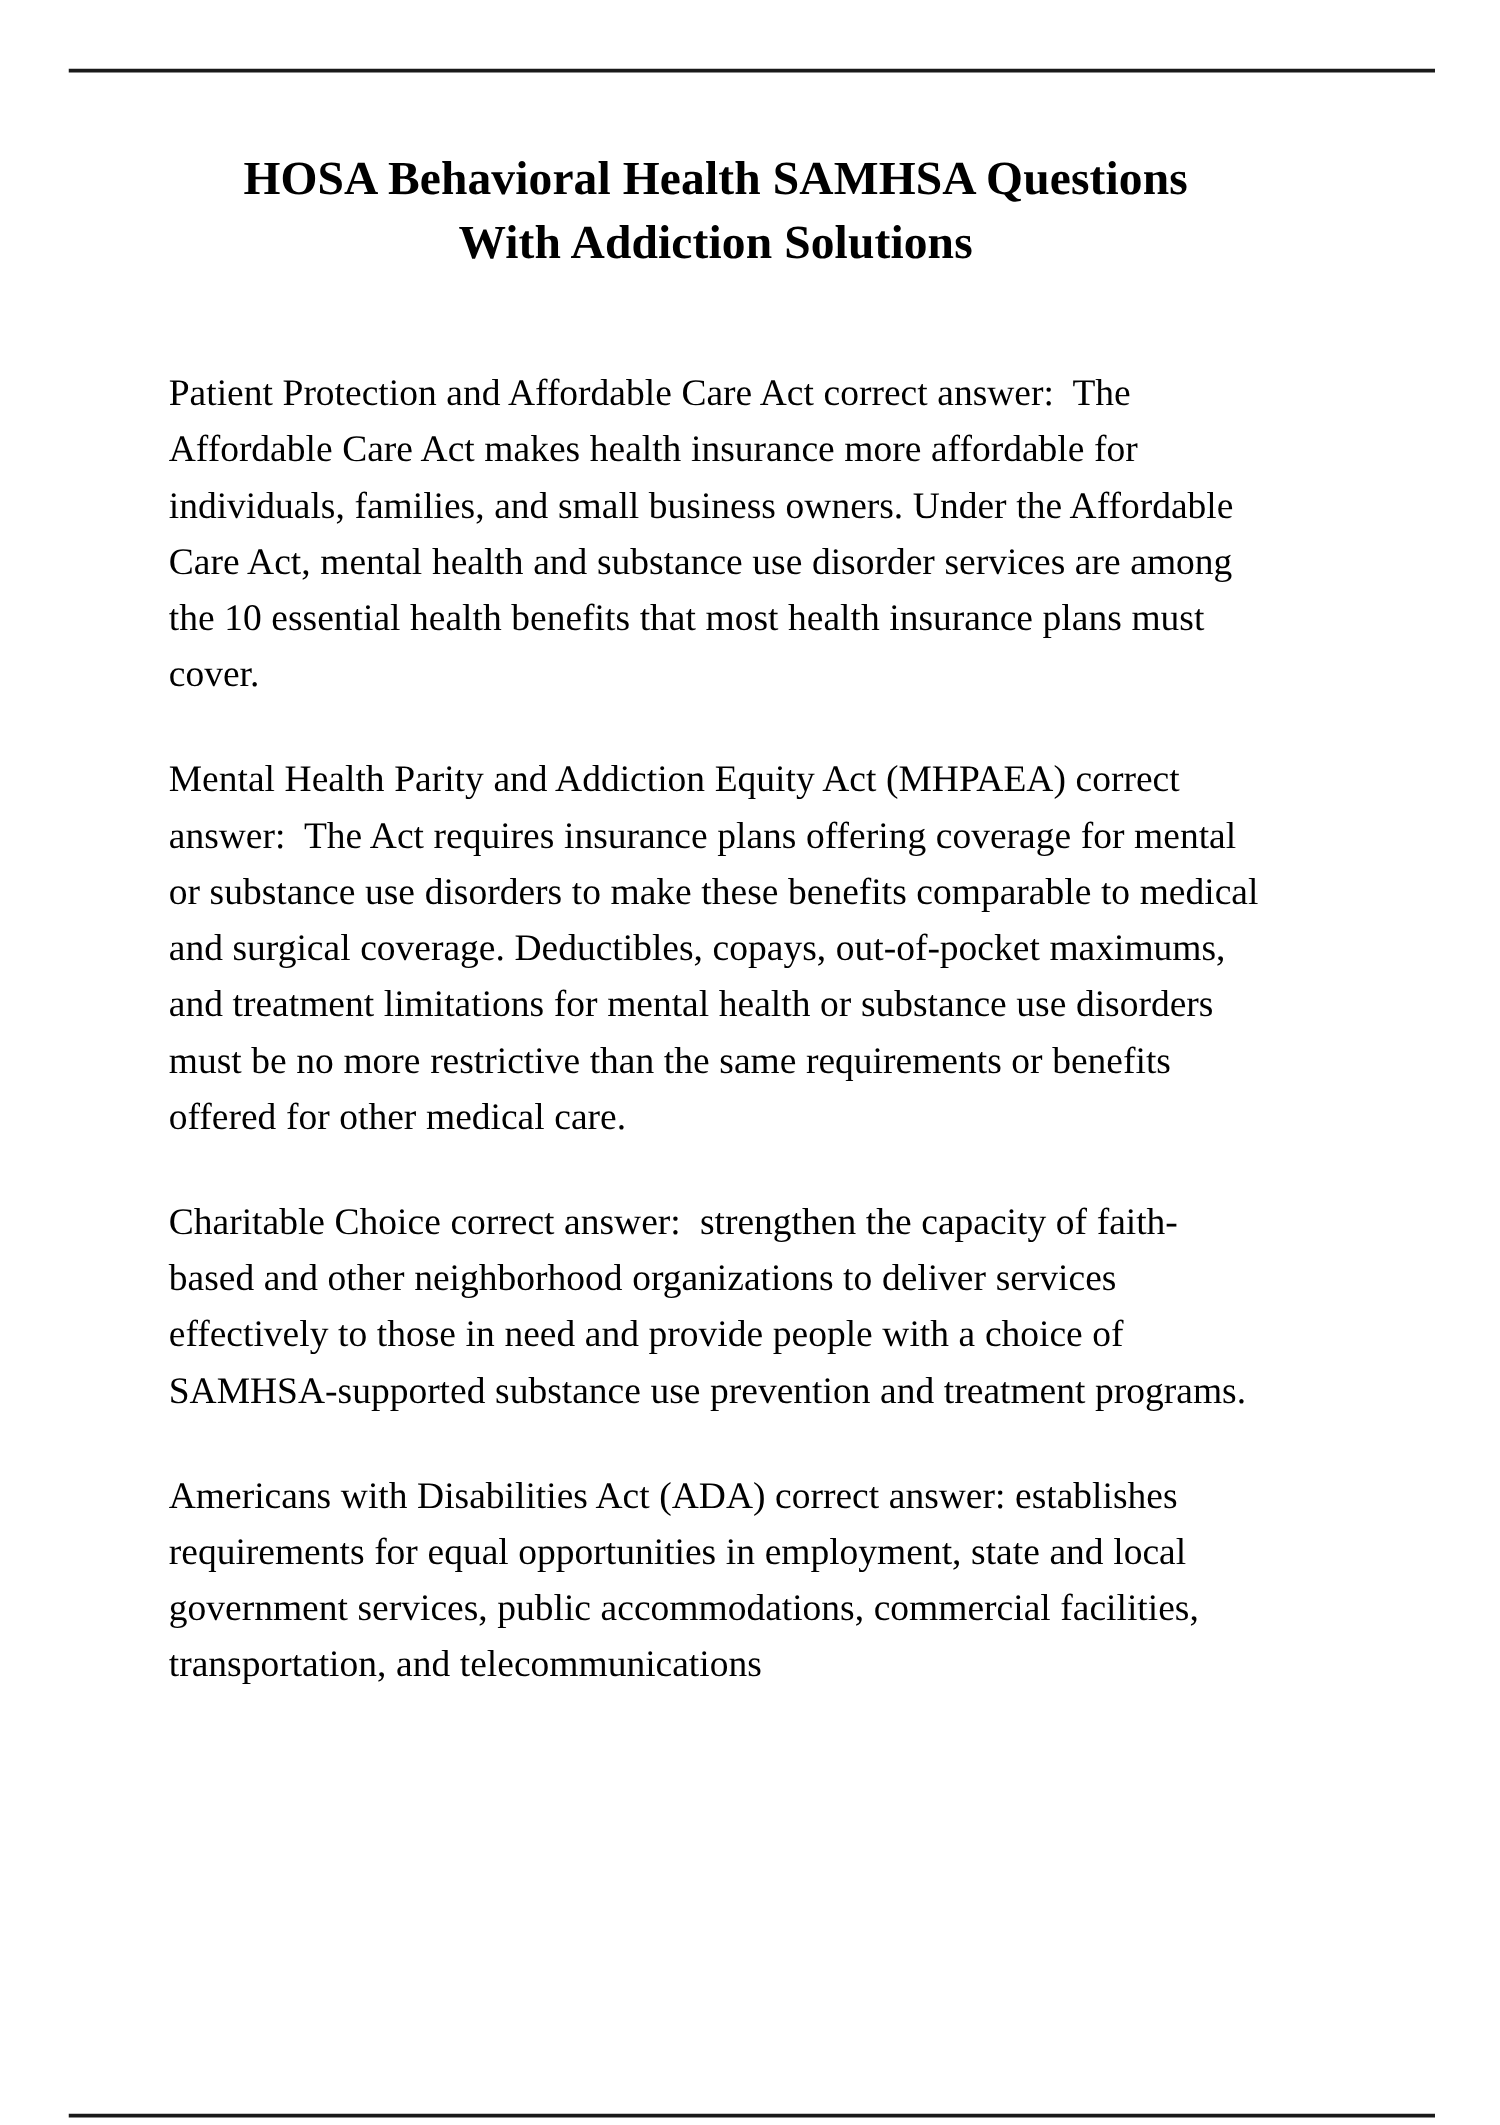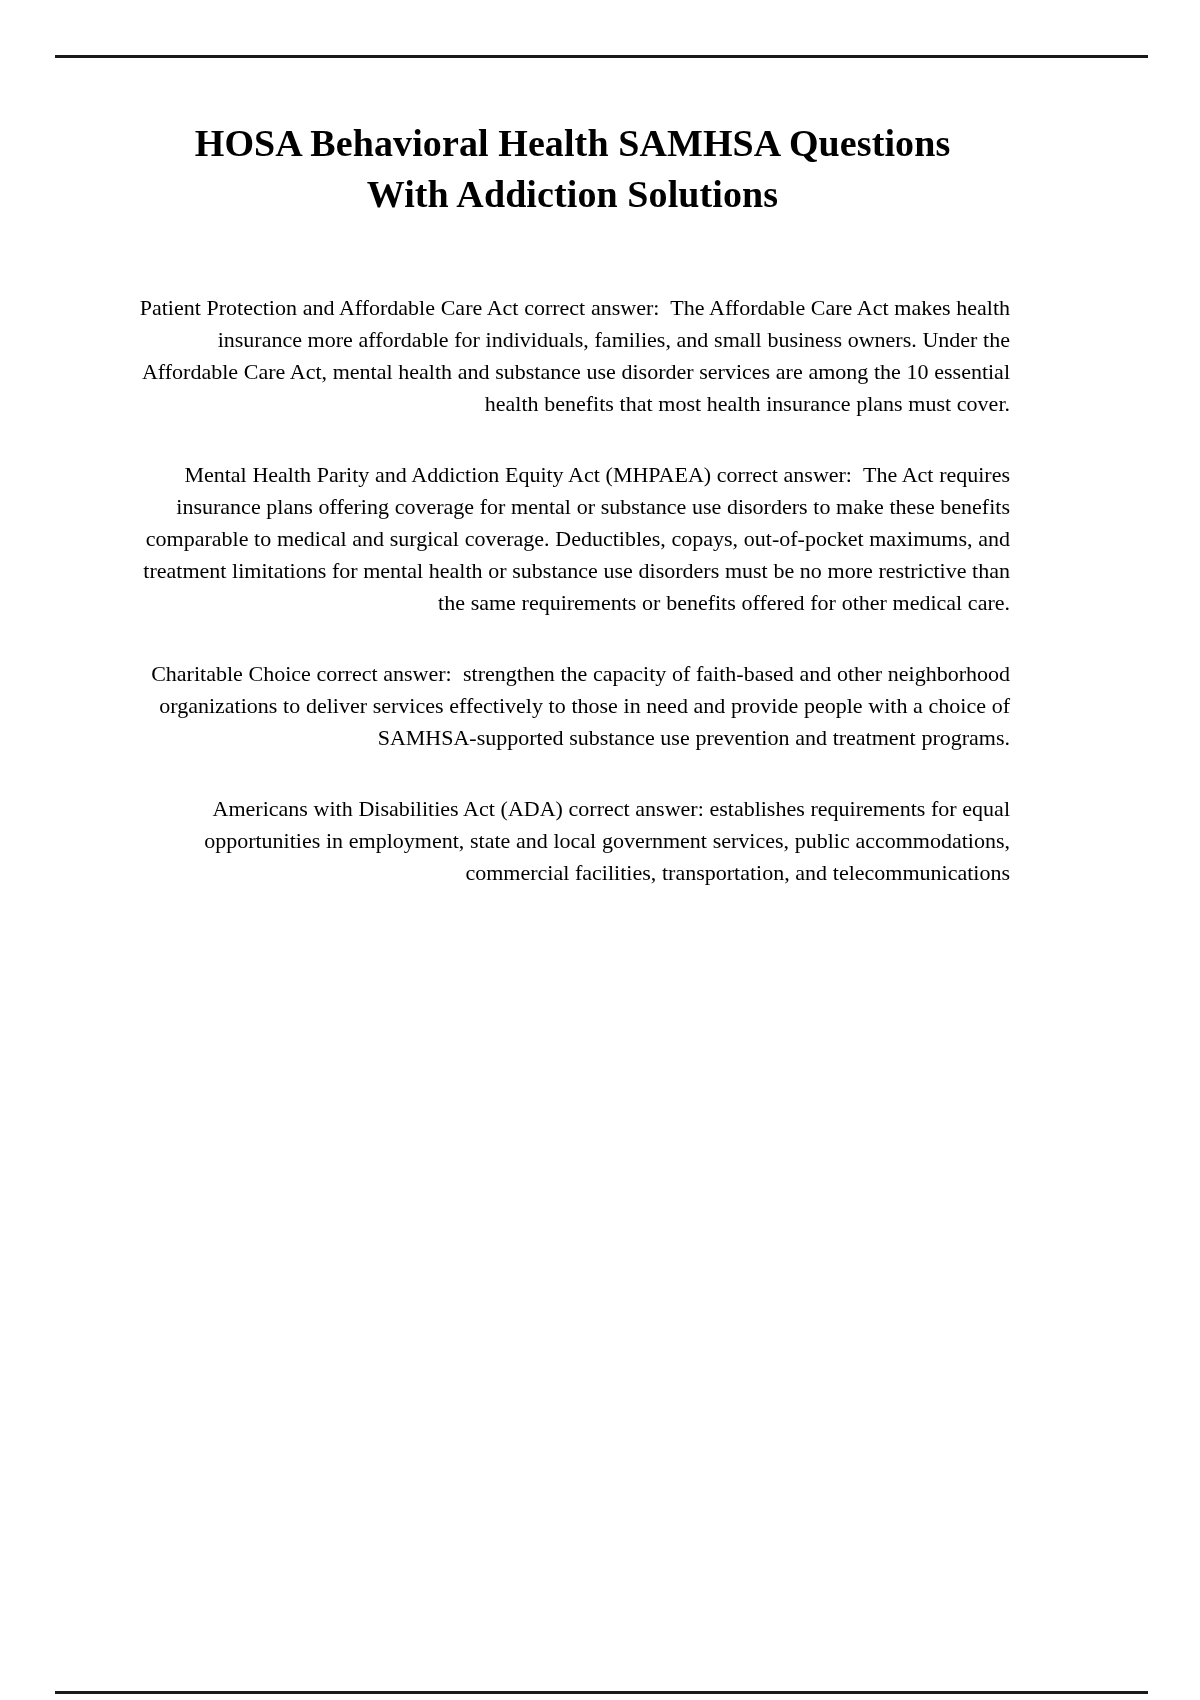--- a/index.html
+++ b/index.html
@@ -54,23 +54,23 @@
   }
   .doc-title .title-line {
     display: block;
   }
 
   .body-block {
     margin-top: 72px;
   }
 
   .qa-item {
-    font-size: 22px;
-    line-height: 32px;
-    text-align: right;
+    font-size: 30px;
+    line-height: 45px;
+    text-align: left;
     margin: 0 0 39px 0;
     white-space: pre-wrap;
     word-spacing: 0.2px;
     hyphens: none;
   }
   .qa-item:last-child {
     margin-bottom: 0;
     margin-top: 28px;
   }
 </style>

